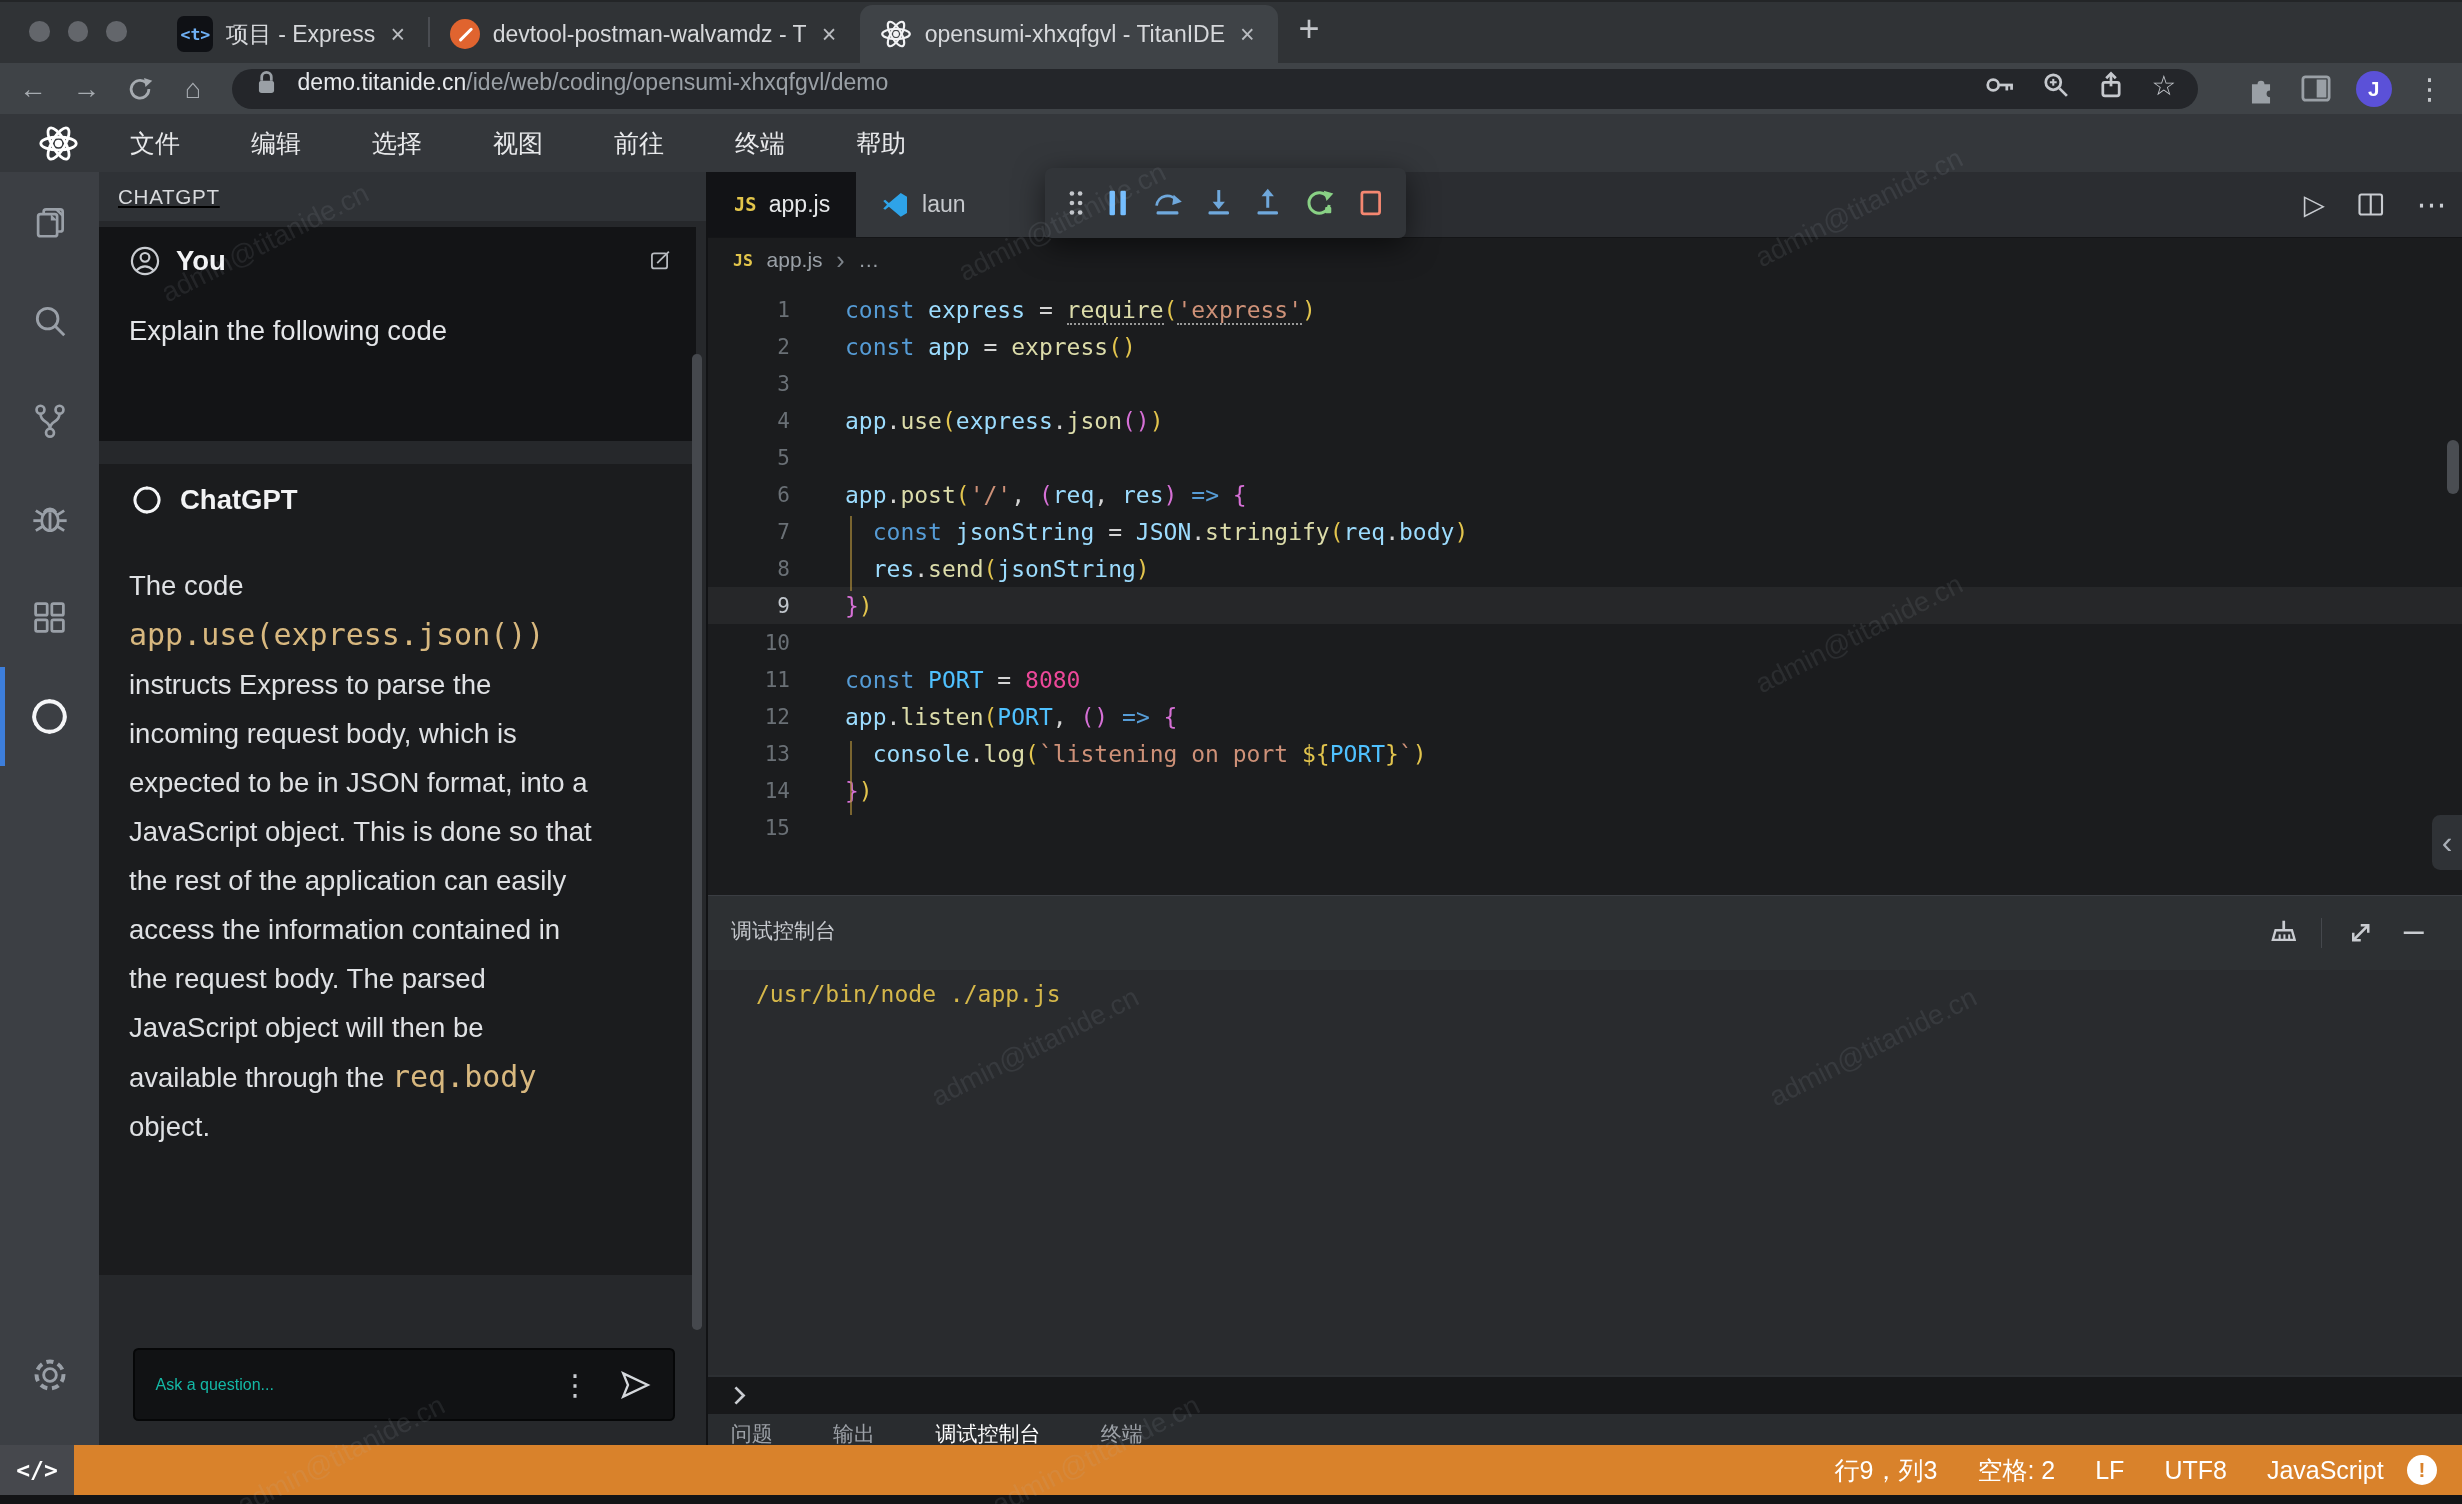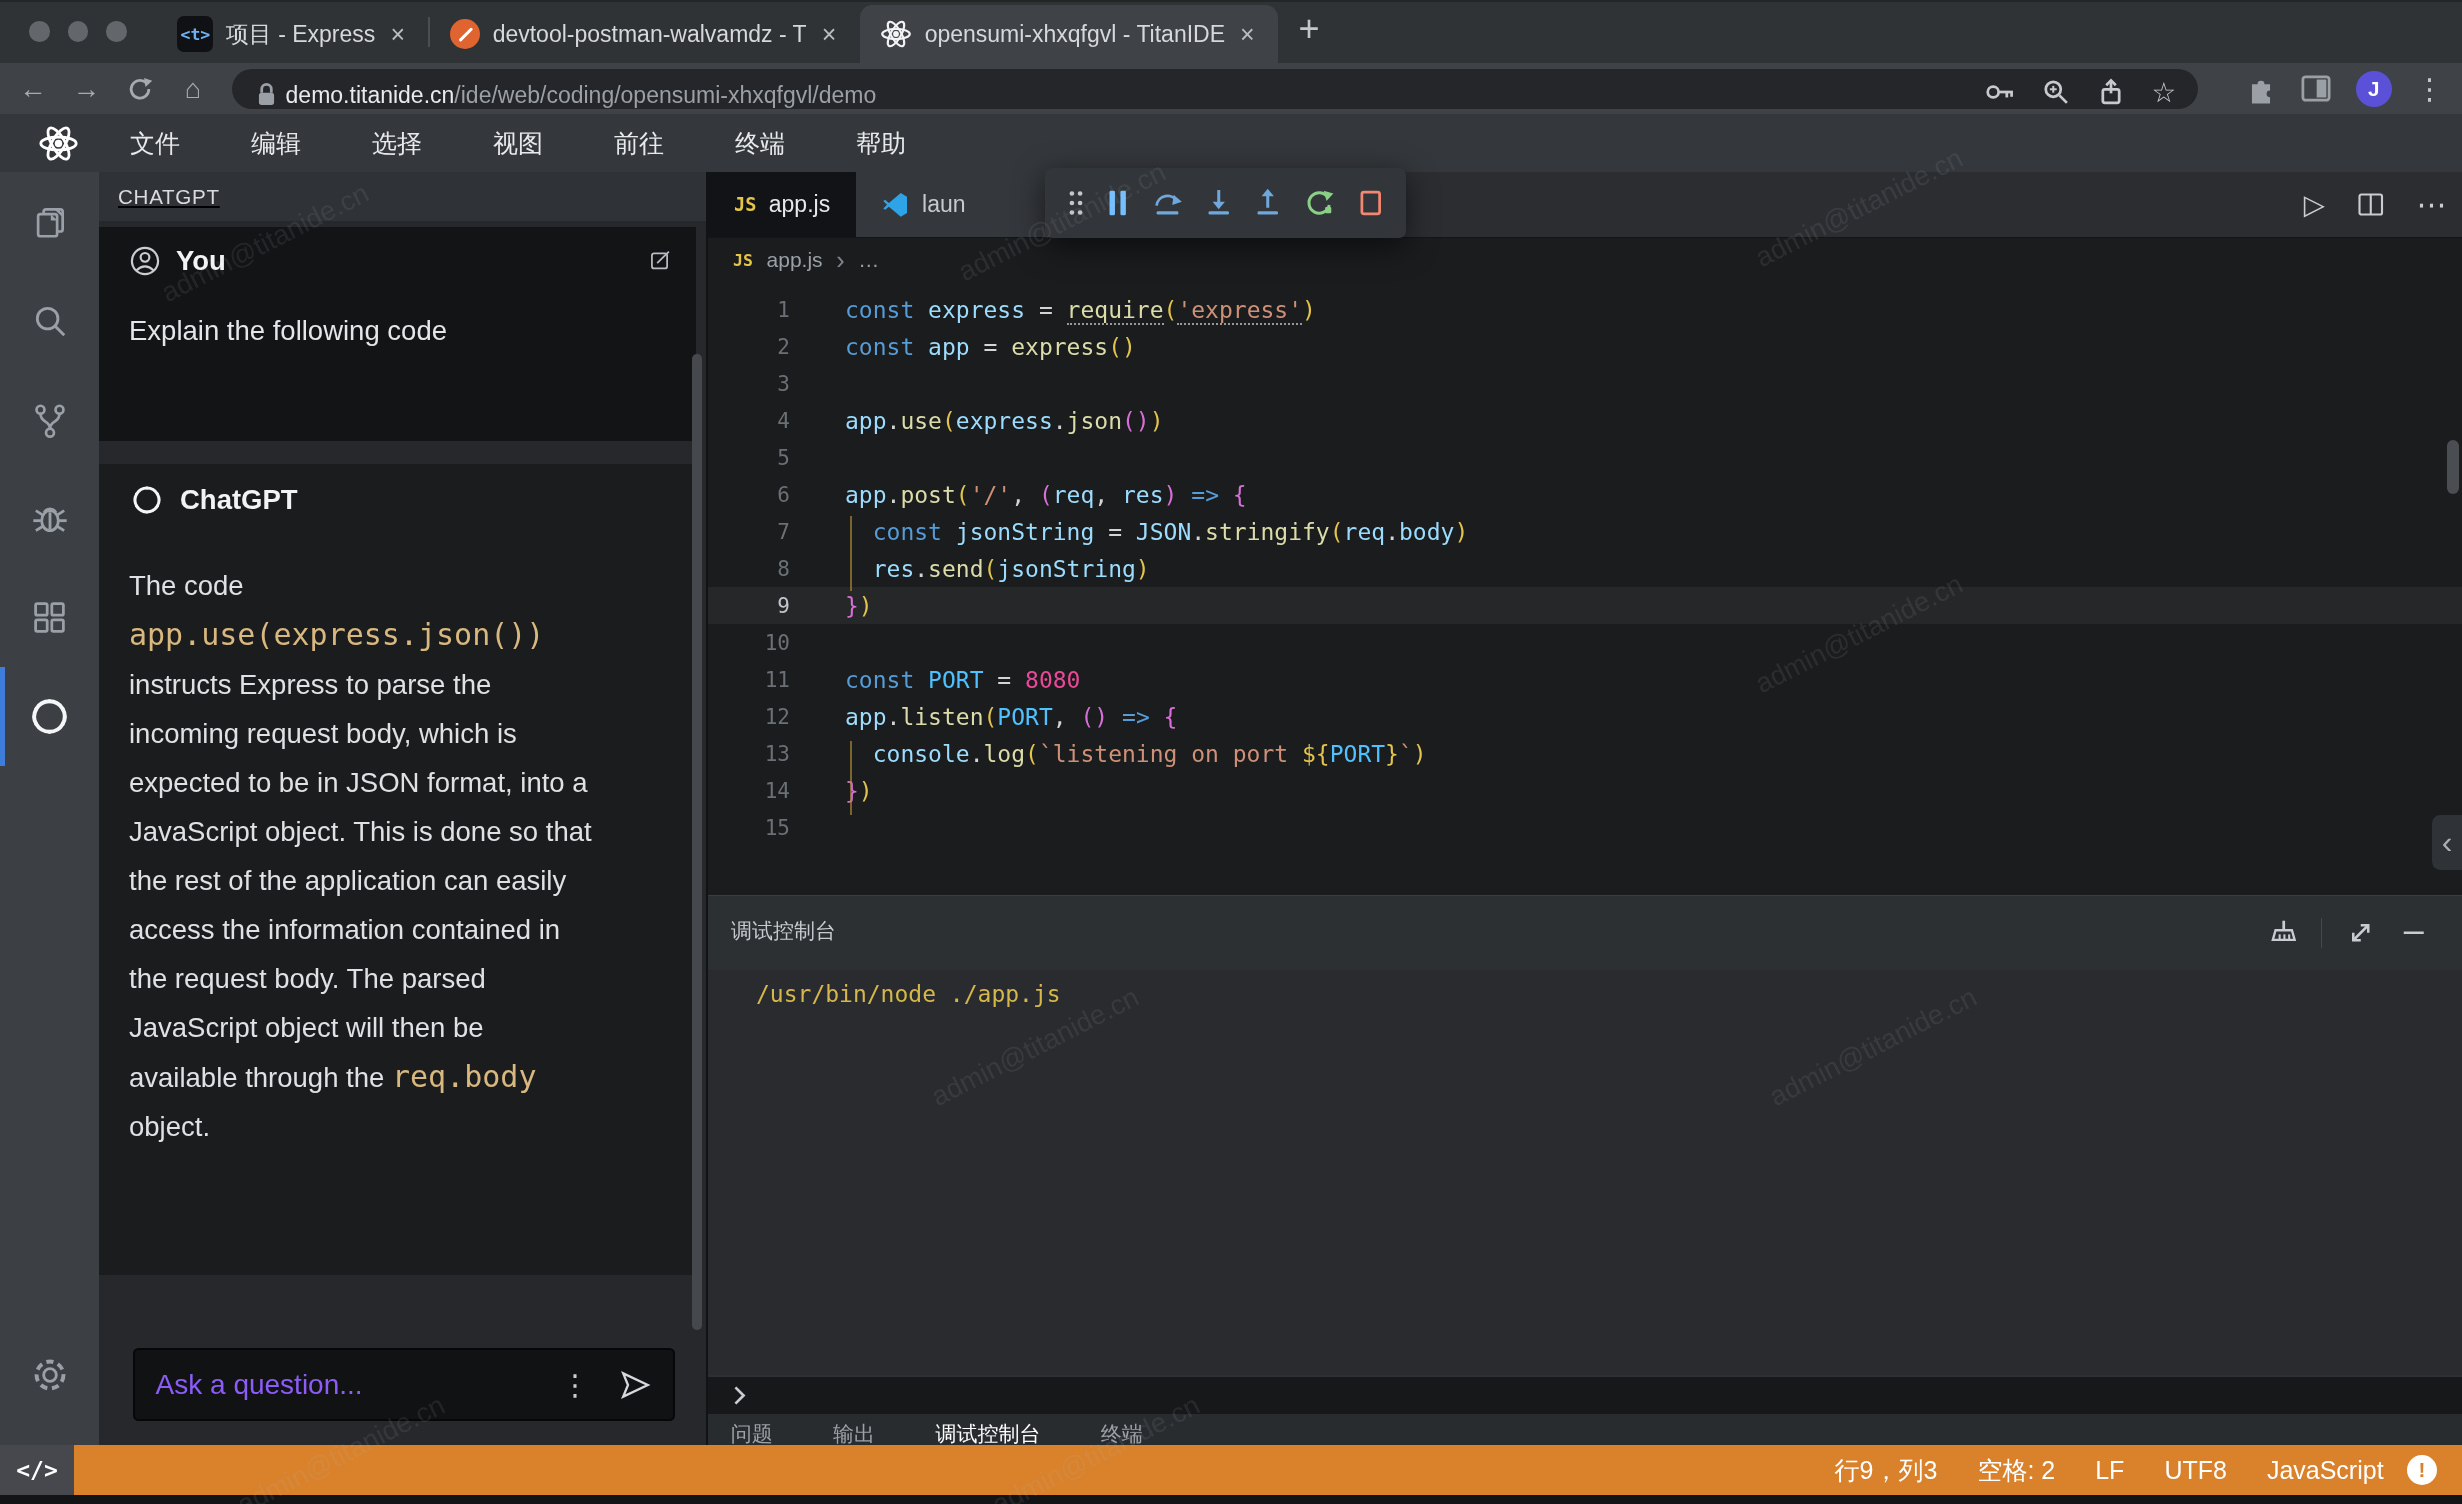--- a/index.html
+++ b/index.html
@@ -15,21 +15,21 @@
   .btab.active { background:#3F4347; border-radius:12.4px 12.4px 0 0; }
   .tabdiv { width:1.4px; height:30px; background:#4A4D52; align-self:center; }
   .tclose { color:#B9BCC0; font-size:25px; padding:0 2.7px; }
   .newtab { color:#C3C6CA; font-size:36px; margin-left:20.6px; align-self:center; padding-bottom:4.1px; }
   .ticon-code { width:36px; height:36px; border-radius:6.9px; background:#0F1115; color:#6FB1F5; font:600 16.5px "DejaVu Sans Mono", monospace; display:flex; align-items:center; justify-content:center; }
   .ticon-postman { width:30px; height:30px; border-radius:50%; background:#E0642F; position:relative; }
   .ticon-postman::after { content:""; position:absolute; left:6.9px; top:13.7px; width:18px; height:3.4px; background:#fff; border-radius:2.1px; transform:rotate(-45deg); }
 
   .addressbar { position:absolute; top:63px; left:0; width:100%; height:51px; background:#3F4347; display:flex; align-items:center; padding:0 18px; gap:23.4px; }
   .navg { font-size:27.5px; color:#A6ABB0; width:30px; text-align:center; }
-  .urlpill { flex:1; height:40px; background:#24262A; border-radius:20px; display:flex; align-items:flex-end; padding:0 22px; gap:7px; font-size:23px; }
+  .urlpill { flex:1; height:40px; background:#24262A; border-radius:20px; display:flex; align-items:flex-start; padding:0 22px; gap:19px; font-size:23px; }
   .urlhost { color:#E8EAED; } .urlpath { color:#9AA0A6; }
   .pill-icons { margin-left:auto; display:flex; align-items:center; gap:25px; }
   .outside-icons { display:flex; align-items:center; gap:23.4px; margin-left:23.4px; }
   .avatar { width:36px; height:36px; border-radius:50%; background:#5B51D8; color:#fff; font-size:20.6px; font-weight:700; display:flex; align-items:center; justify-content:center; }
   .kebab { font-size:29px; color:#C3C6CA; }
   .star { font-size:27.5px; color:#C6C9CE; }
 
   .menubar { position:absolute; top:114px; left:0; width:100%; height:58px; background:#34373B; display:flex; align-items:center; gap:58px; padding-left:38px; }
   .menu-item { color:#E8E9EB; font-size:25px; }
   .menubar .logo { margin-right:-6.9px; }
@@ -47,21 +47,21 @@
   .msg-user { top:55px; height:214px; background:#131416; }
   .msg-assistant { top:292px; height:811px; background:#1B1C1E; }
   .msg-head { display:flex; align-items:center; gap:15px; padding:18px 0 0 30px; }
   .msg-name { color:#F2F3F5; font-size:27.5px; font-weight:700; }
   .msg-user .msg-text { padding:38px 27.5px 0 30px; color:#E4E6E9; font-size:27.5px; }
   .msg-assistant .msg-text { padding:43px 27.5px 0 30px; color:#DFE1E4; font-size:27.5px; line-height:49px; width:524px; }
   .inline-code { font-family:"DejaVu Sans Mono", monospace; color:#D8B87F; font-size:30px; }
   .edit-ic { position:absolute; right:23.4px; top:20.6px; }
   .chat-scrollbar { position:absolute; right:4.1px; top:182px; width:9.6px; height:976px; background:#45484D; border-radius:4.8px; }
   .chat-input { position:absolute; left:34px; top:1176px; width:542px; height:73px; background:#111214; border:2.1px solid #060708; border-radius:5.5px; display:flex; align-items:center; padding:0 20.6px; }
-  .chat-ph { color:#8b5cf6; font-size:28px; }
+  .chat-ph { color:#14b8a6; font-size:16px; }
   .ci-kebab { margin-left:auto; color:#C9CCD1; font-size:29px; }
 
   
   .editorgroup { position:absolute; left:708px; top:172px; width:1755px; height:1273px; background:#1B1C1E; }
   .etabs { position:relative; height:65px; background:#2B2D31; display:flex; }
   .etab { display:flex; align-items:center; gap:12.4px; padding:0 26px; font-size:23px; color:#E6E8EA; }
   .etab.active { background:#121316; }
   .etab.launch { background:#34373B; color:#C6C9CD; width:289px; overflow:hidden; }
   .js-badge { color:#E2C54B; font-weight:700; font-size:18.6px; font-family:"DejaVu Sans Mono", monospace; }
   .eactions { position:absolute; right:16.5px; top:0; height:65px; display:flex; align-items:center; gap:32px; }

